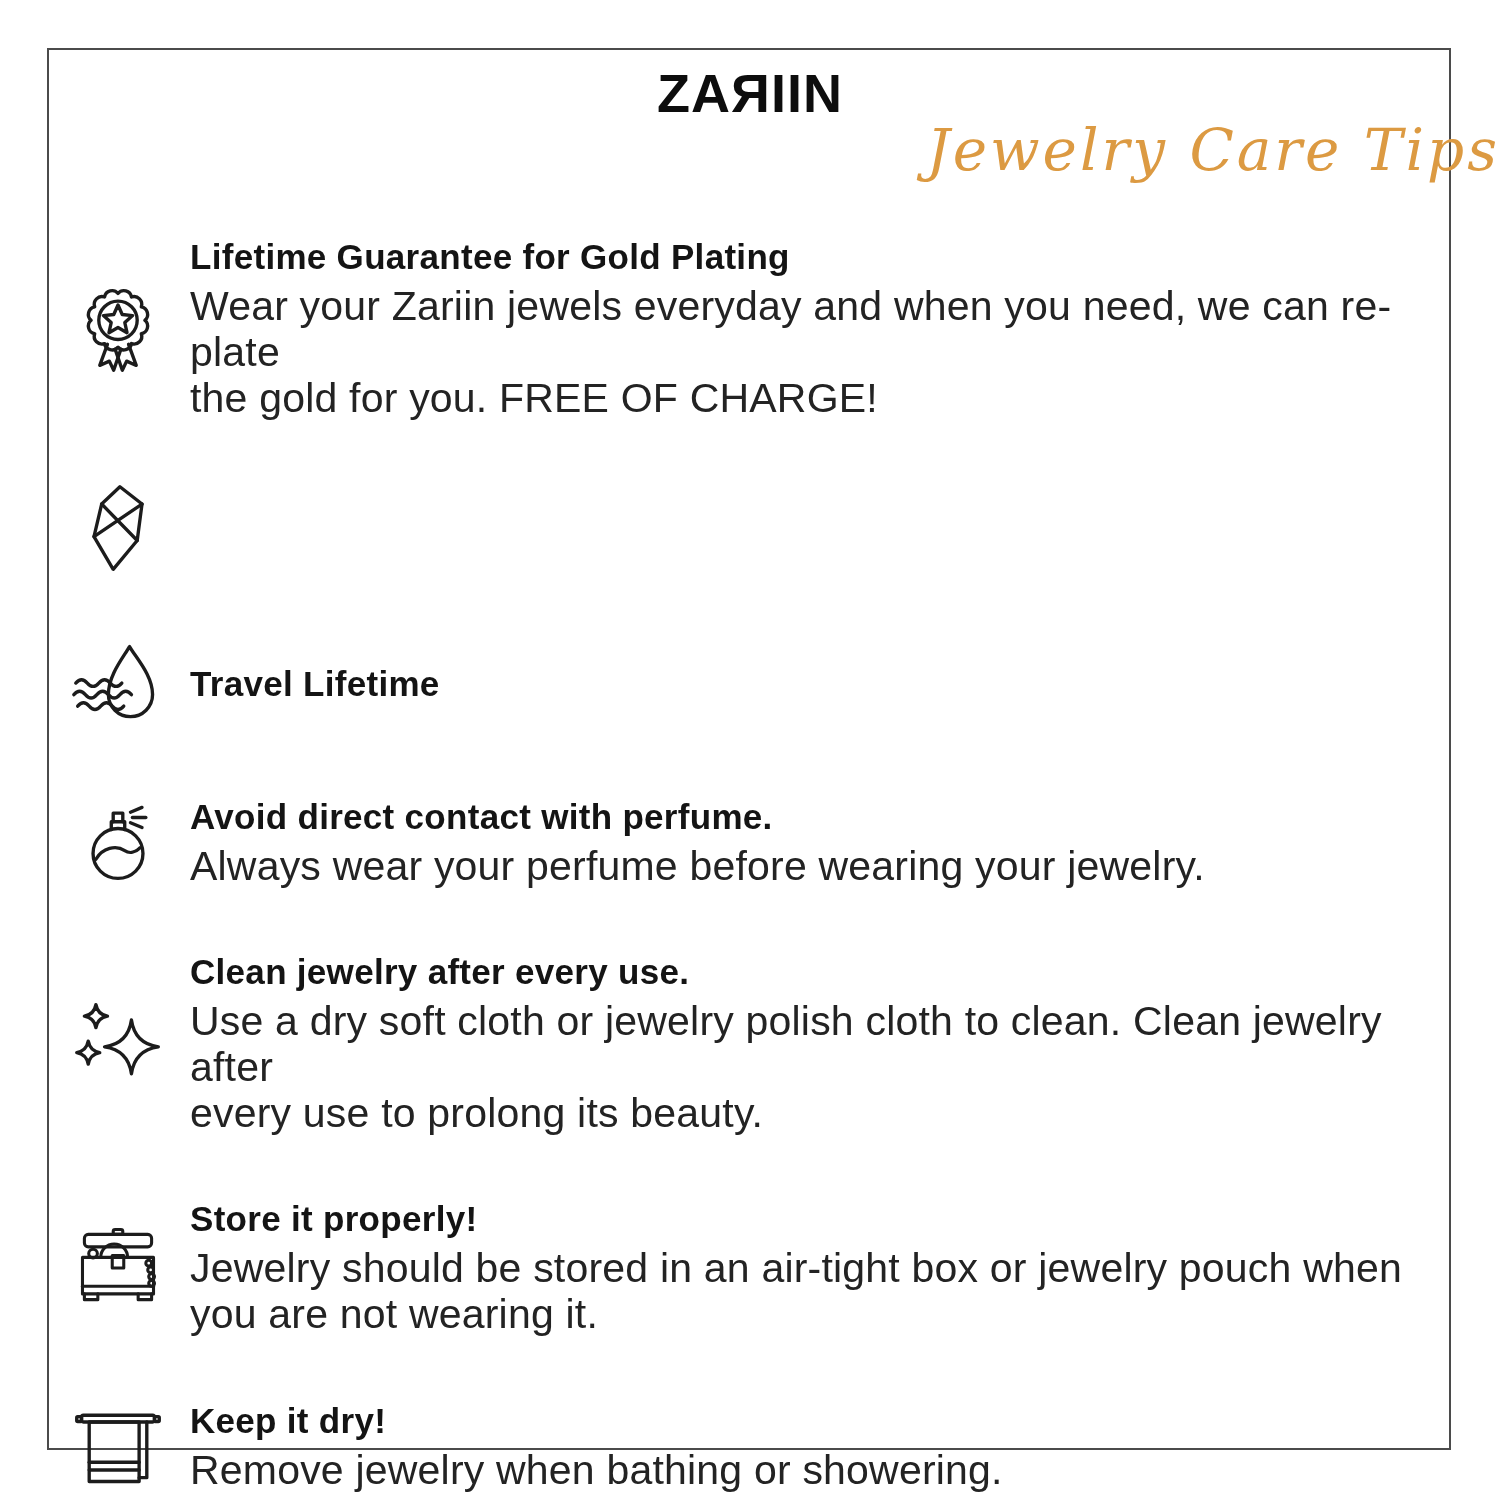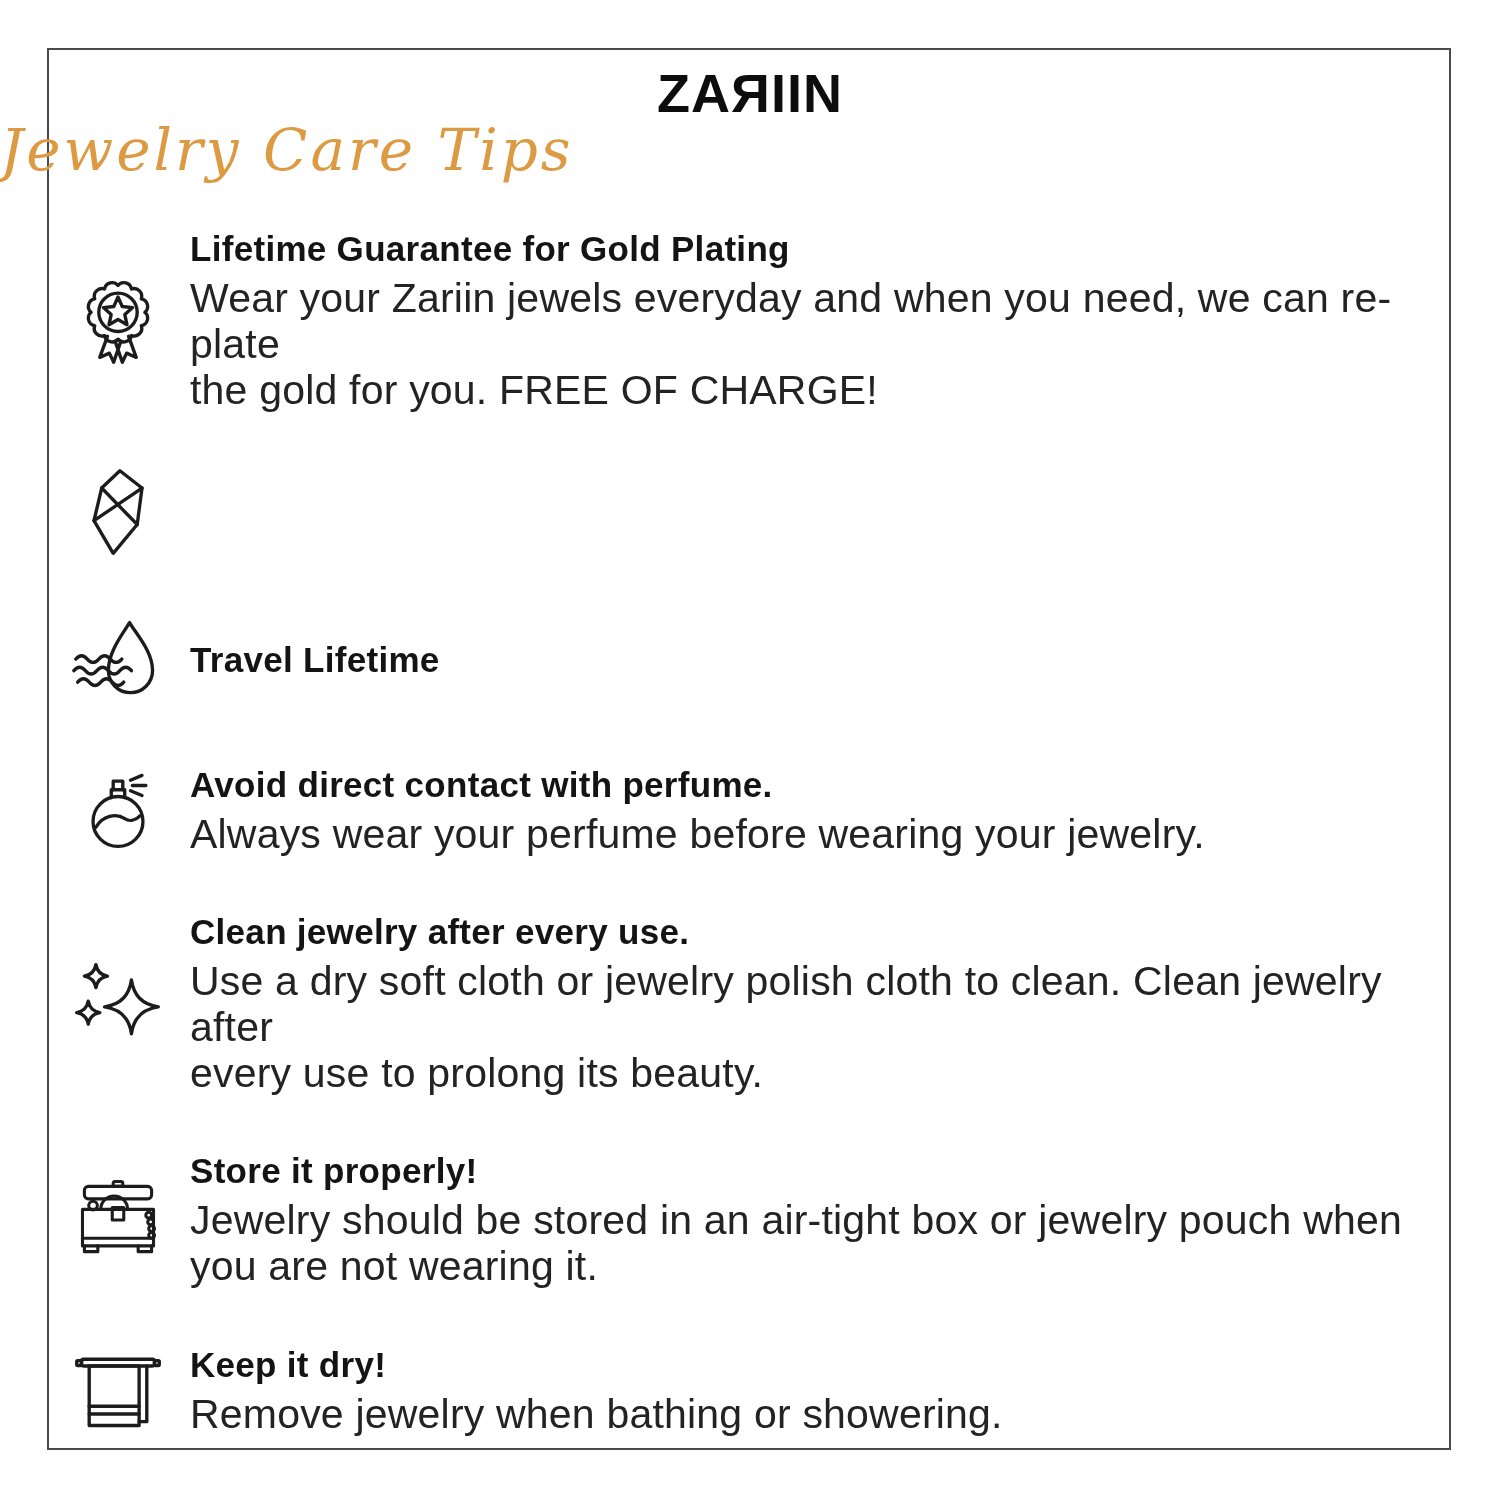--- a/index.html
+++ b/index.html
@@ -12,29 +12,29 @@
     position: absolute; left: 47px; top: 48px; width: 1404px; height: 1402px;
     border: 2px solid #4b4b4b; box-sizing: border-box;
   }
   .logo {
     position: absolute; top: 62px; left: 0; width: 100%;
     text-align: center; font-size: 54px; font-weight: 700;
     letter-spacing: 1px; color: #0d0d0d;
   }
   .script-title {
     position: absolute; top: 116px; left: 0; width: 100%;
-    text-align: left;
+    text-align: right;
     font-family: "DejaVu Serif", serif; font-style: italic;
     font-size: 58px; letter-spacing: 3px; color: #DC9A42;
   }
   .tips {
     position: absolute; top: 226px; left: 62px; right: 66px;
     display: flex; flex-direction: column; gap: 52px;
   }
-  .tip { display: flex; align-items: center; }
+  .tip { display: flex; align-items: center; margin-top: 8px; }
   .tip-icon {
     width: 112px; flex: 0 0 112px;
     display: flex; justify-content: center; align-items: center;
   }
   .tip-icon svg { display: block; }
   .tip-text { flex: 1; padding-left: 16px; }
   .tip-heading {
     font-size: 35px; font-weight: 700; line-height: 46px;
     margin: 0 0 3px 0; color: #141414; letter-spacing: 0.3px;
   }

